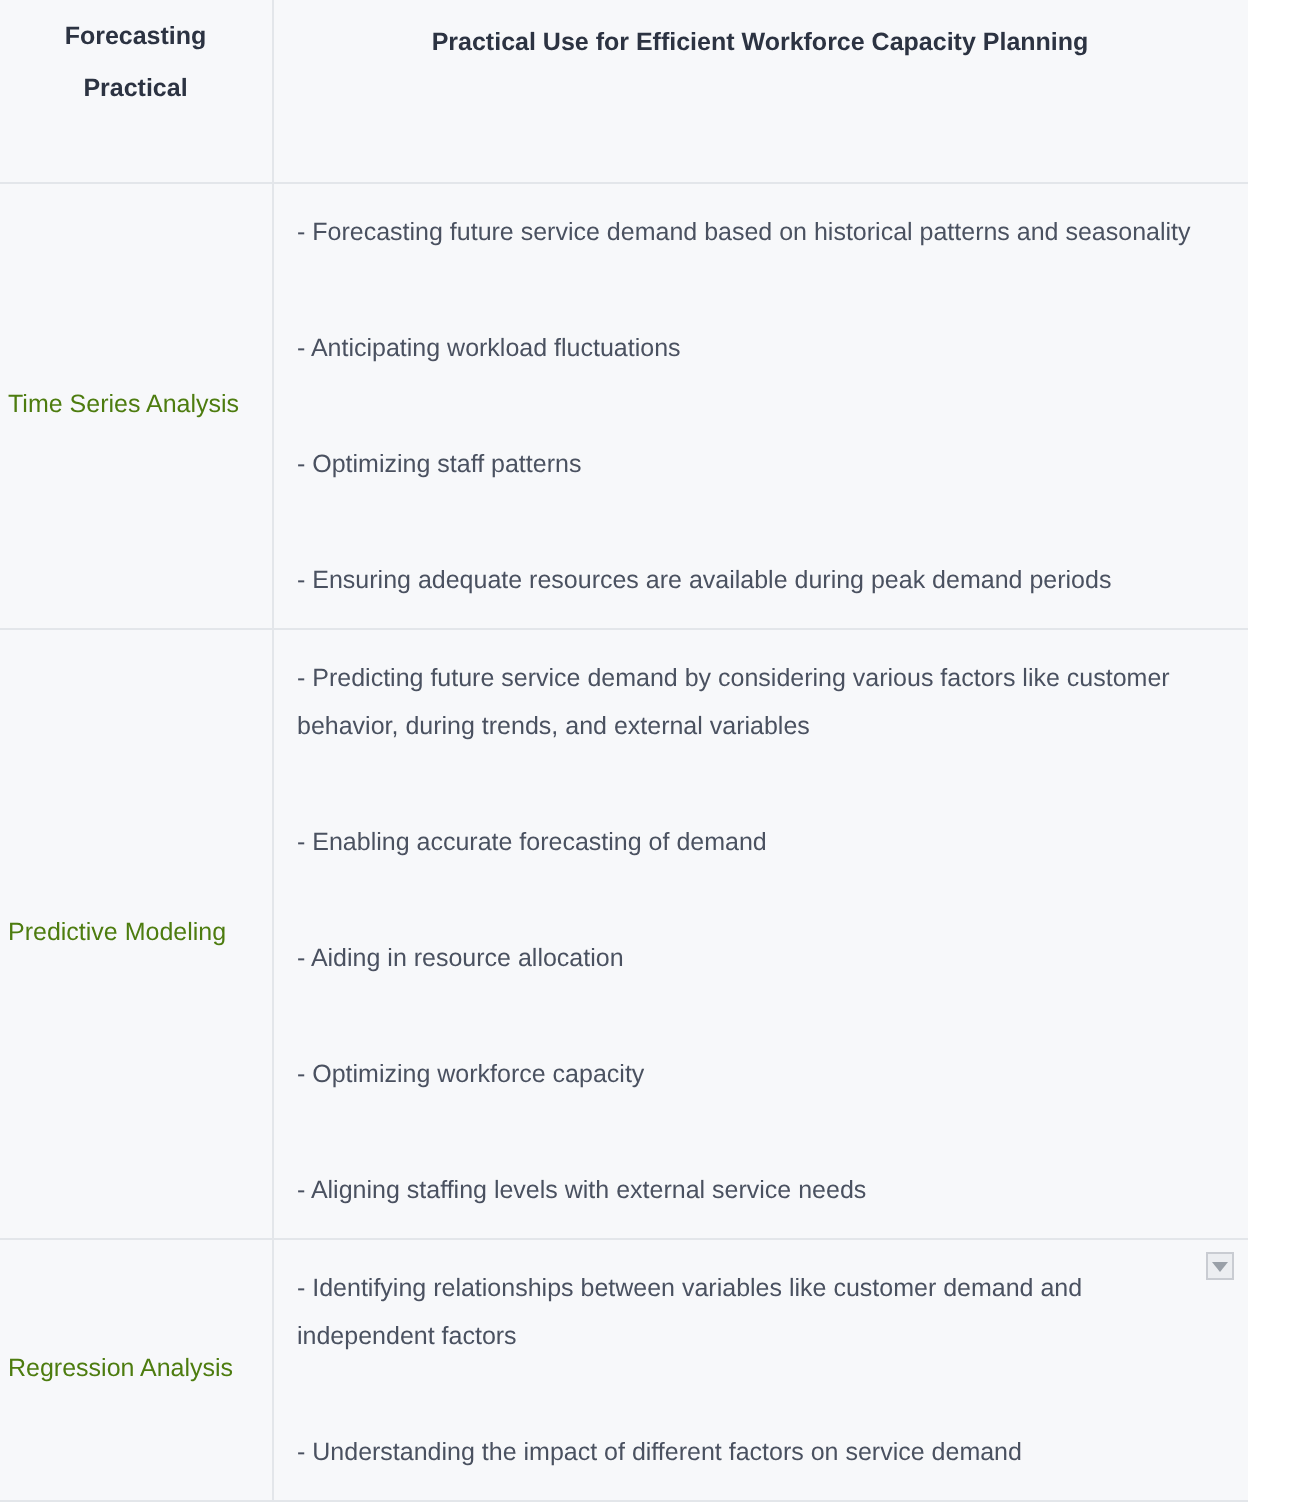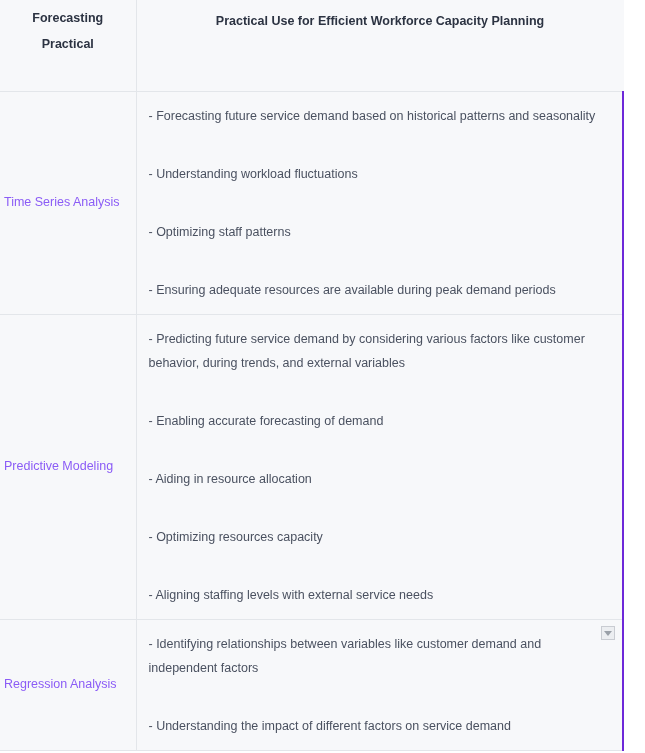--- a/index.html
+++ b/index.html
@@ -64,25 +64,25 @@
   .th-tech   { height: 91px; padding-top: 6px; }
   .th-use    { height: 91px; }
 
   tbody td {
     background: #f7f8fa;
     border-bottom: 1px solid #e3e6ea;
     border-right: 1px solid #e3e6ea;
     padding: 0;
     vertical-align: middle;
   }
-  tbody td:last-child { border-right: 5px solid #6d28d9; }
+  tbody td:last-child { border-right: 1px solid #6d28d9; }
 
   .cell-tech {
     font-size: 12.5px;
-    color: #8b5cf6;
+    color: #4d7c0f;
     line-height: 1.55;
     padding: 6px 6px 6px 4px;
     box-sizing: border-box;
     text-align: left;
   }
 
   .cell-use {
     font-size: 12.5px;
     color: #4a5160;
     line-height: 1.5;
@@ -158,37 +158,37 @@
 
       <tbody>
 
         <tr>
           <td class="cell-tech">
             <span>Time Series Analysis</span>
           </td>
           <td class="cell-use">
             <ul class="bullet-list">
               <li>- Forecasting future service demand based on historical patterns and seasonality</li>
-              <li>- Understanding workload fluctuations</li>
+              <li>- Anticipating workload fluctuations</li>
               <li>- Optimizing staff patterns</li>
               <li>- Ensuring adequate resources are available during peak demand periods</li>
             </ul>
           </td>
         </tr>
 
         <tr>
           <td class="cell-tech">
             <span>Predictive Modeling</span>
           </td>
           <td class="cell-use">
             <ul class="bullet-list">
               <li>- Predicting future service demand by considering various factors like customer behavior, during trends, and external variables</li>
               <li>- Enabling accurate forecasting of demand</li>
               <li>- Aiding in resource allocation</li>
-              <li>- Optimizing resources capacity</li>
+              <li>- Optimizing workforce capacity</li>
               <li>- Aligning staffing levels with external service needs</li>
             </ul>
           </td>
         </tr>
 
         <tr>
           <td class="cell-tech">
             <span>Regression Analysis</span>
           </td>
           <td class="cell-use">

